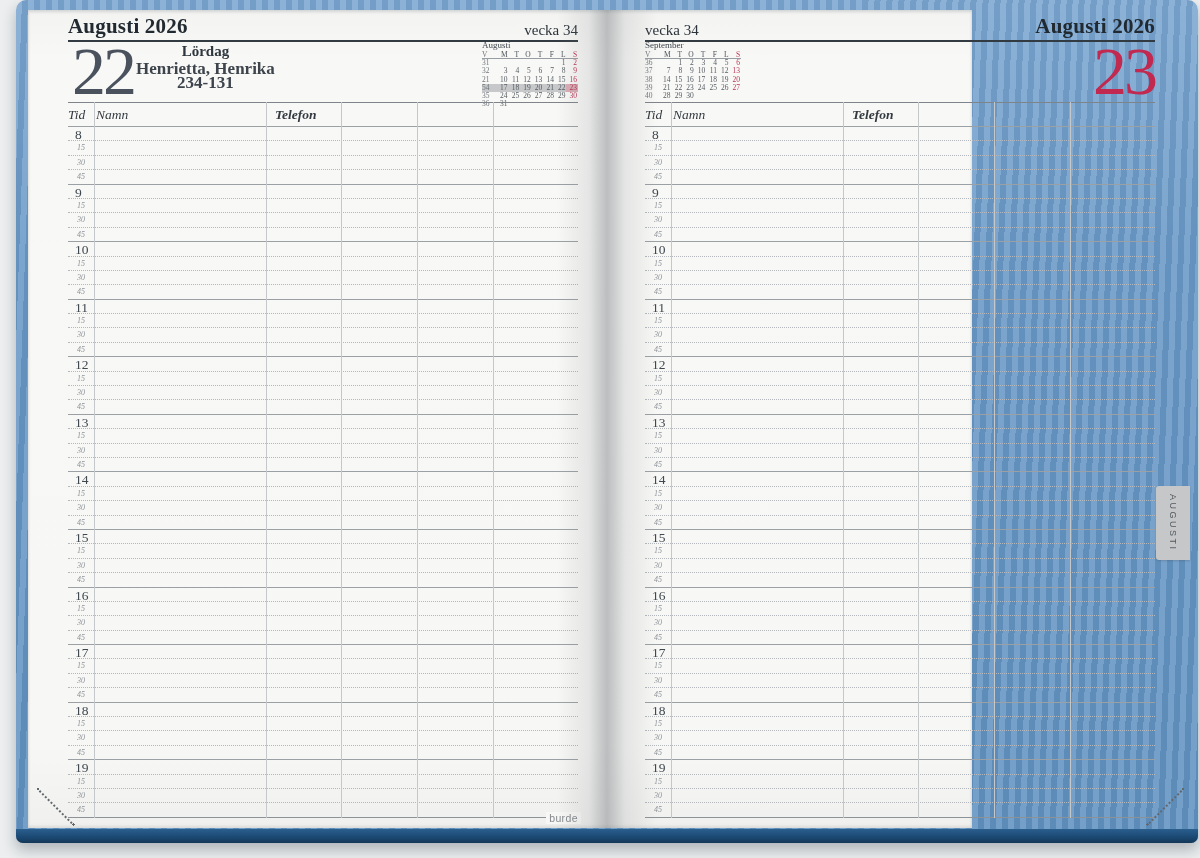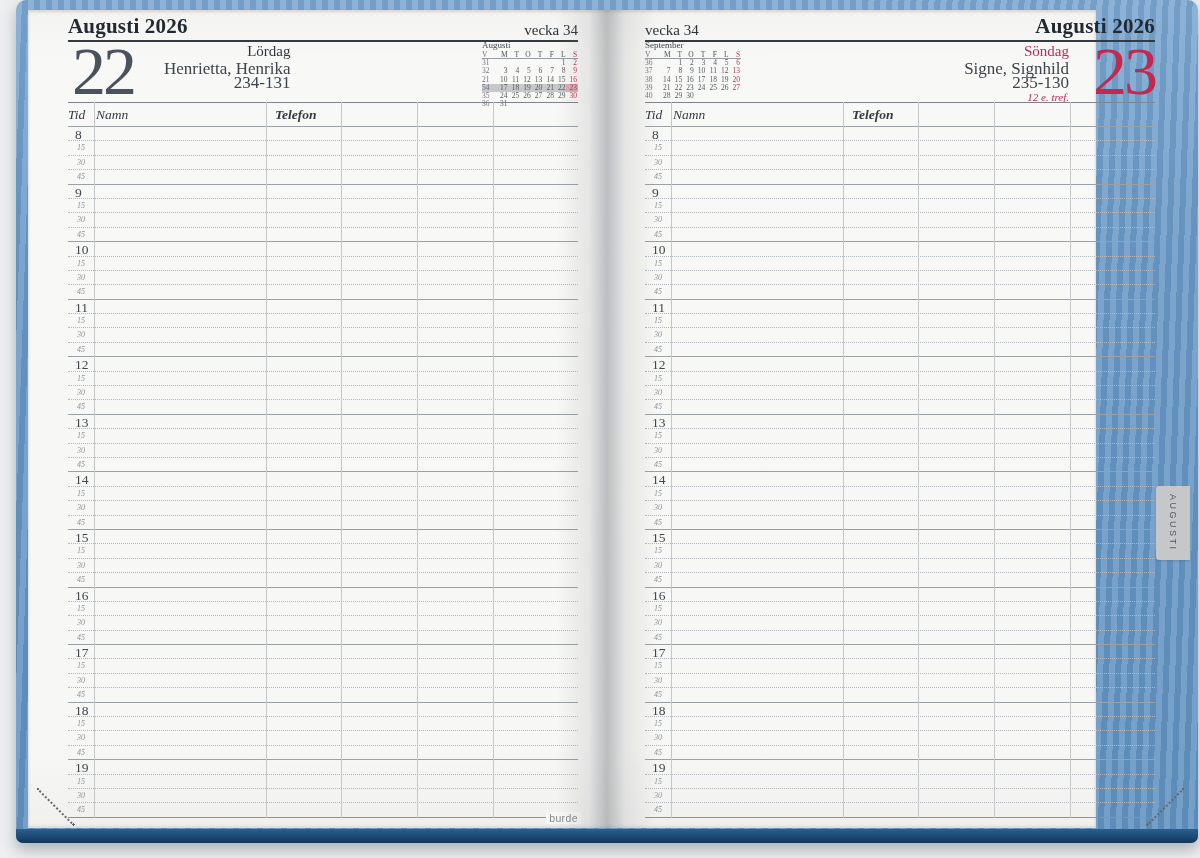--- a/index.html
+++ b/index.html
@@ -27,21 +27,21 @@
       linear-gradient(180deg,#7fa9d2 0%, var(--cover-blue) 30%, #6494c2 100%);
     box-shadow:0 7px 14px rgba(45,58,70,.32);
   }
   .book::after{
     content:"";position:absolute;left:0;right:0;bottom:0;height:14px;
     background:linear-gradient(180deg,#2b5f8e 0%, var(--cover-navy) 55%, #133756 100%);
     border-radius:0 0 7px 7px;
   }
   
   .spread{
-    position:absolute;left:28px;top:10px;width:1068px;height:818px;
+    position:absolute;left:28px;top:10px;width:944px;height:818px;
     background:linear-gradient(180deg,#f3f3f1 0%,#f8f8f6 6%,#f7f7f5 90%,#f0f0ee 100%);
     box-shadow:inset 0 2px 3px rgba(90,100,110,.20), inset 0 -2px 3px rgba(110,115,120,.16);
   }
   .gutter{
     position:absolute;left:529px;top:0;bottom:0;width:100px;
     background:linear-gradient(90deg, rgba(125,130,135,0) 0%, rgba(125,130,135,.16) 32%,
                rgba(98,104,110,.40) 50%, rgba(125,130,135,.16) 68%, rgba(125,130,135,0) 100%);
   }
   .page{position:absolute;top:0;height:818px;width:579px;}
   .page.left{left:0;}
@@ -60,21 +60,21 @@
   .day-row{position:absolute;top:30px;height:62px;width:510px;}
   .page.left .day-row{left:40px;}
   .page.right .day-row{left:38px;}
   .big-num{
     position:absolute;top:0;font-size:68px;line-height:62px;letter-spacing:-3px;
     font-weight:normal;
   }
   .big-num.slate{left:4px;color:var(--slate);}
   .big-num.red{right:0;color:var(--accent);}
   .day-text{position:absolute;top:3px;}
-  .page.left .day-text{left:96px;text-align:right;}
+  .page.left .day-text{left:68px;text-align:center;font-weight:bold;}
   .page.right .day-text{right:86px;text-align:right;}
   .weekday{font-size:15px;line-height:17px;color:#2f373e;margin-bottom:2px;}
   .weekday.red{color:var(--accent);}
   .day-sub{font-size:17px;line-height:14px;color:#3d444b;}
   .day-note{font-size:11px;line-height:13px;color:var(--accent);font-style:italic;margin-top:1px;}
   
   .mini-cal{position:absolute;top:0;width:96px;}
   .page.left .mini-cal{right:0;}
   .page.right .mini-cal{left:0;}
   .mc-title{font-size:9px;line-height:10px;color:#3e454b;margin-bottom:1px;}
@@ -446,26 +446,20 @@
             <span class="mc-w">40</span>
             <span class="mc-d">28</span>
             <span class="mc-d">29</span>
             <span class="mc-d">30</span>
             <span class="mc-d"></span>
             <span class="mc-d"></span>
             <span class="mc-d"></span>
             <span class="mc-d sun"></span>
           </div>
         </div>
-      <div class="day-text">
-        <div class="weekday red">Söndag</div>
-        <div class="day-sub">Signe, Signhild</div>
-        <div class="day-sub">235-130</div>
-        <div class="day-note">12 e. tref.</div>
-      </div>
       <div class="big-num red">23</div>
     </div>
     <div class="grid" id="grid-right">
         <div class="g-hdr">
           <span class="g-ht g-tid">Tid</span>
           <span class="g-ht g-namn">Namn</span>
           <span class="g-ht g-tel">Telefon</span>
         </div>
         <div class="g-body">
           <div class="g-row hrow">

